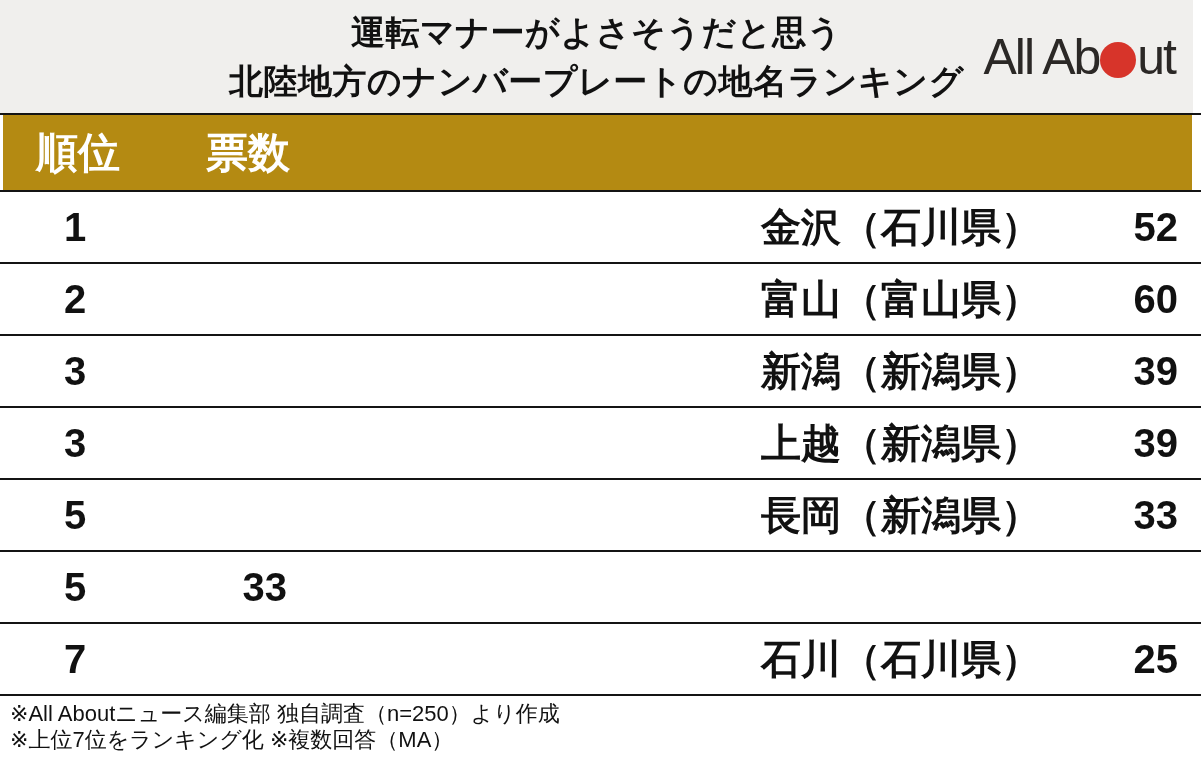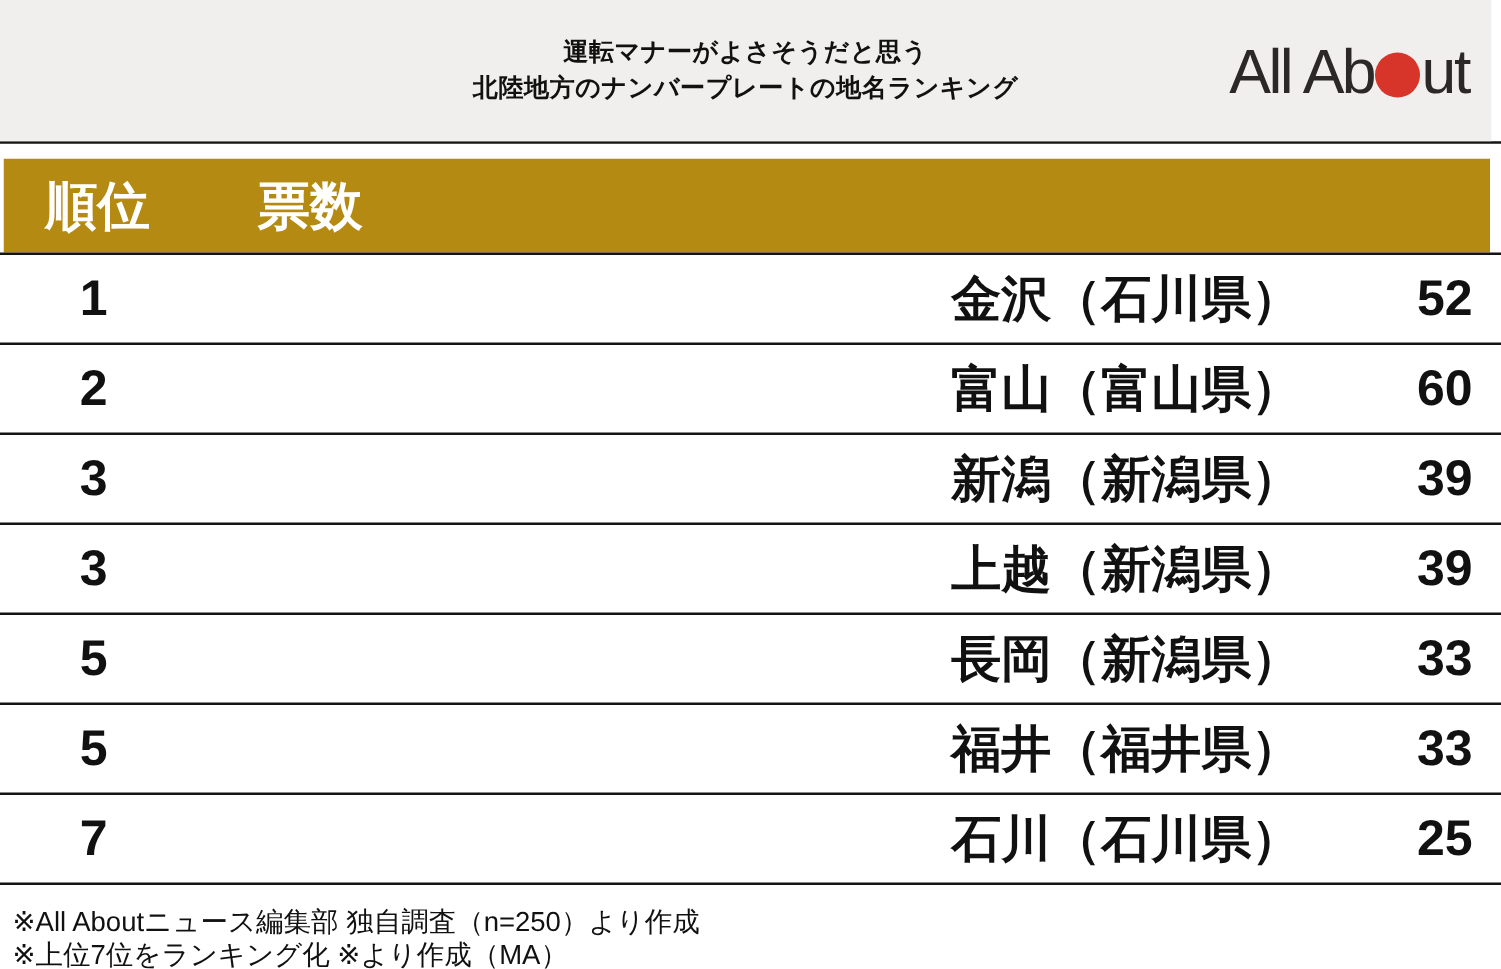--- a/index.html
+++ b/index.html
@@ -20,21 +20,21 @@
     position: relative;
     height: 113px;
     background: #F0EFED;
     margin-right: 8px;
     display: flex;
     align-items: center;
     justify-content: center;
   }
   .title {
     text-align: center;
-    font-size: 20px;
+    font-size: 34px;
     font-weight: bold;
     color: #111111;
     line-height: 1.42;
     letter-spacing: 0.5px;
   }
   .logo {
     position: absolute;
     right: 18px;
     top: 50%;
     transform: translateY(-50%);
@@ -56,21 +56,21 @@
   .hline {
     height: 2px;
     background: #141414;
     width: 100%;
   }
 
   
   .table-header {
     height: 75px;
     background: #B48A12;
-    margin: 12px 9px 0 3px;
+    margin: 0 9px 0 3px;
     display: flex;
     align-items: center;
     color: #ffffff;
     font-weight: bold;
     font-size: 42px;
   }
   .col-rank   { width: 150px; text-align: center; flex: 0 0 auto; }
   .col-choice { flex: 1 1 auto; }
   .table-header .col-choice { text-align: center; }
   .col-votes  { width: 160px; text-align: right; padding-right: 23px; flex: 0 0 auto; }
@@ -88,21 +88,20 @@
   .table-row .col-choice { text-align: right; }
 
   
   .footer {
     padding: 5px 10px 0 10px;
     background: #ffffff;
     color: #111111;
     font-size: 22px;
     line-height: 1.2;
     font-weight: normal;
-    margin-top: 12px;
   }
 </style>
 </head>
 <body>
 
 <div class="canvas">
 
   <div class="title-section">
     <div class="title">
       <div>運転マナーがよさそうだと思う</div>
@@ -140,27 +139,26 @@
     <div class="col-choice">上越（新潟県）</div>
     <div class="col-votes">39</div>
   </div>
   <div class="table-row">
     <div class="col-rank">5</div>
     <div class="col-choice">長岡（新潟県）</div>
     <div class="col-votes">33</div>
   </div>
   <div class="table-row">
     <div class="col-rank">5</div>
-    <div class="col-choice">福井（福井県）</div>
     <div class="col-votes">33</div>
   </div>
   <div class="table-row">
     <div class="col-rank">7</div>
     <div class="col-choice">石川（石川県）</div>
     <div class="col-votes">25</div>
   </div>
 
   <div class="footer">
     <div>※All Aboutニュース編集部 独自調査（n=250）より作成</div>
-    <div>※上位7位をランキング化 ※より作成（MA）</div>
+    <div>※上位7位をランキング化 ※複数回答（MA）</div>
   </div>
 
 </div>
 
 </body></html>

